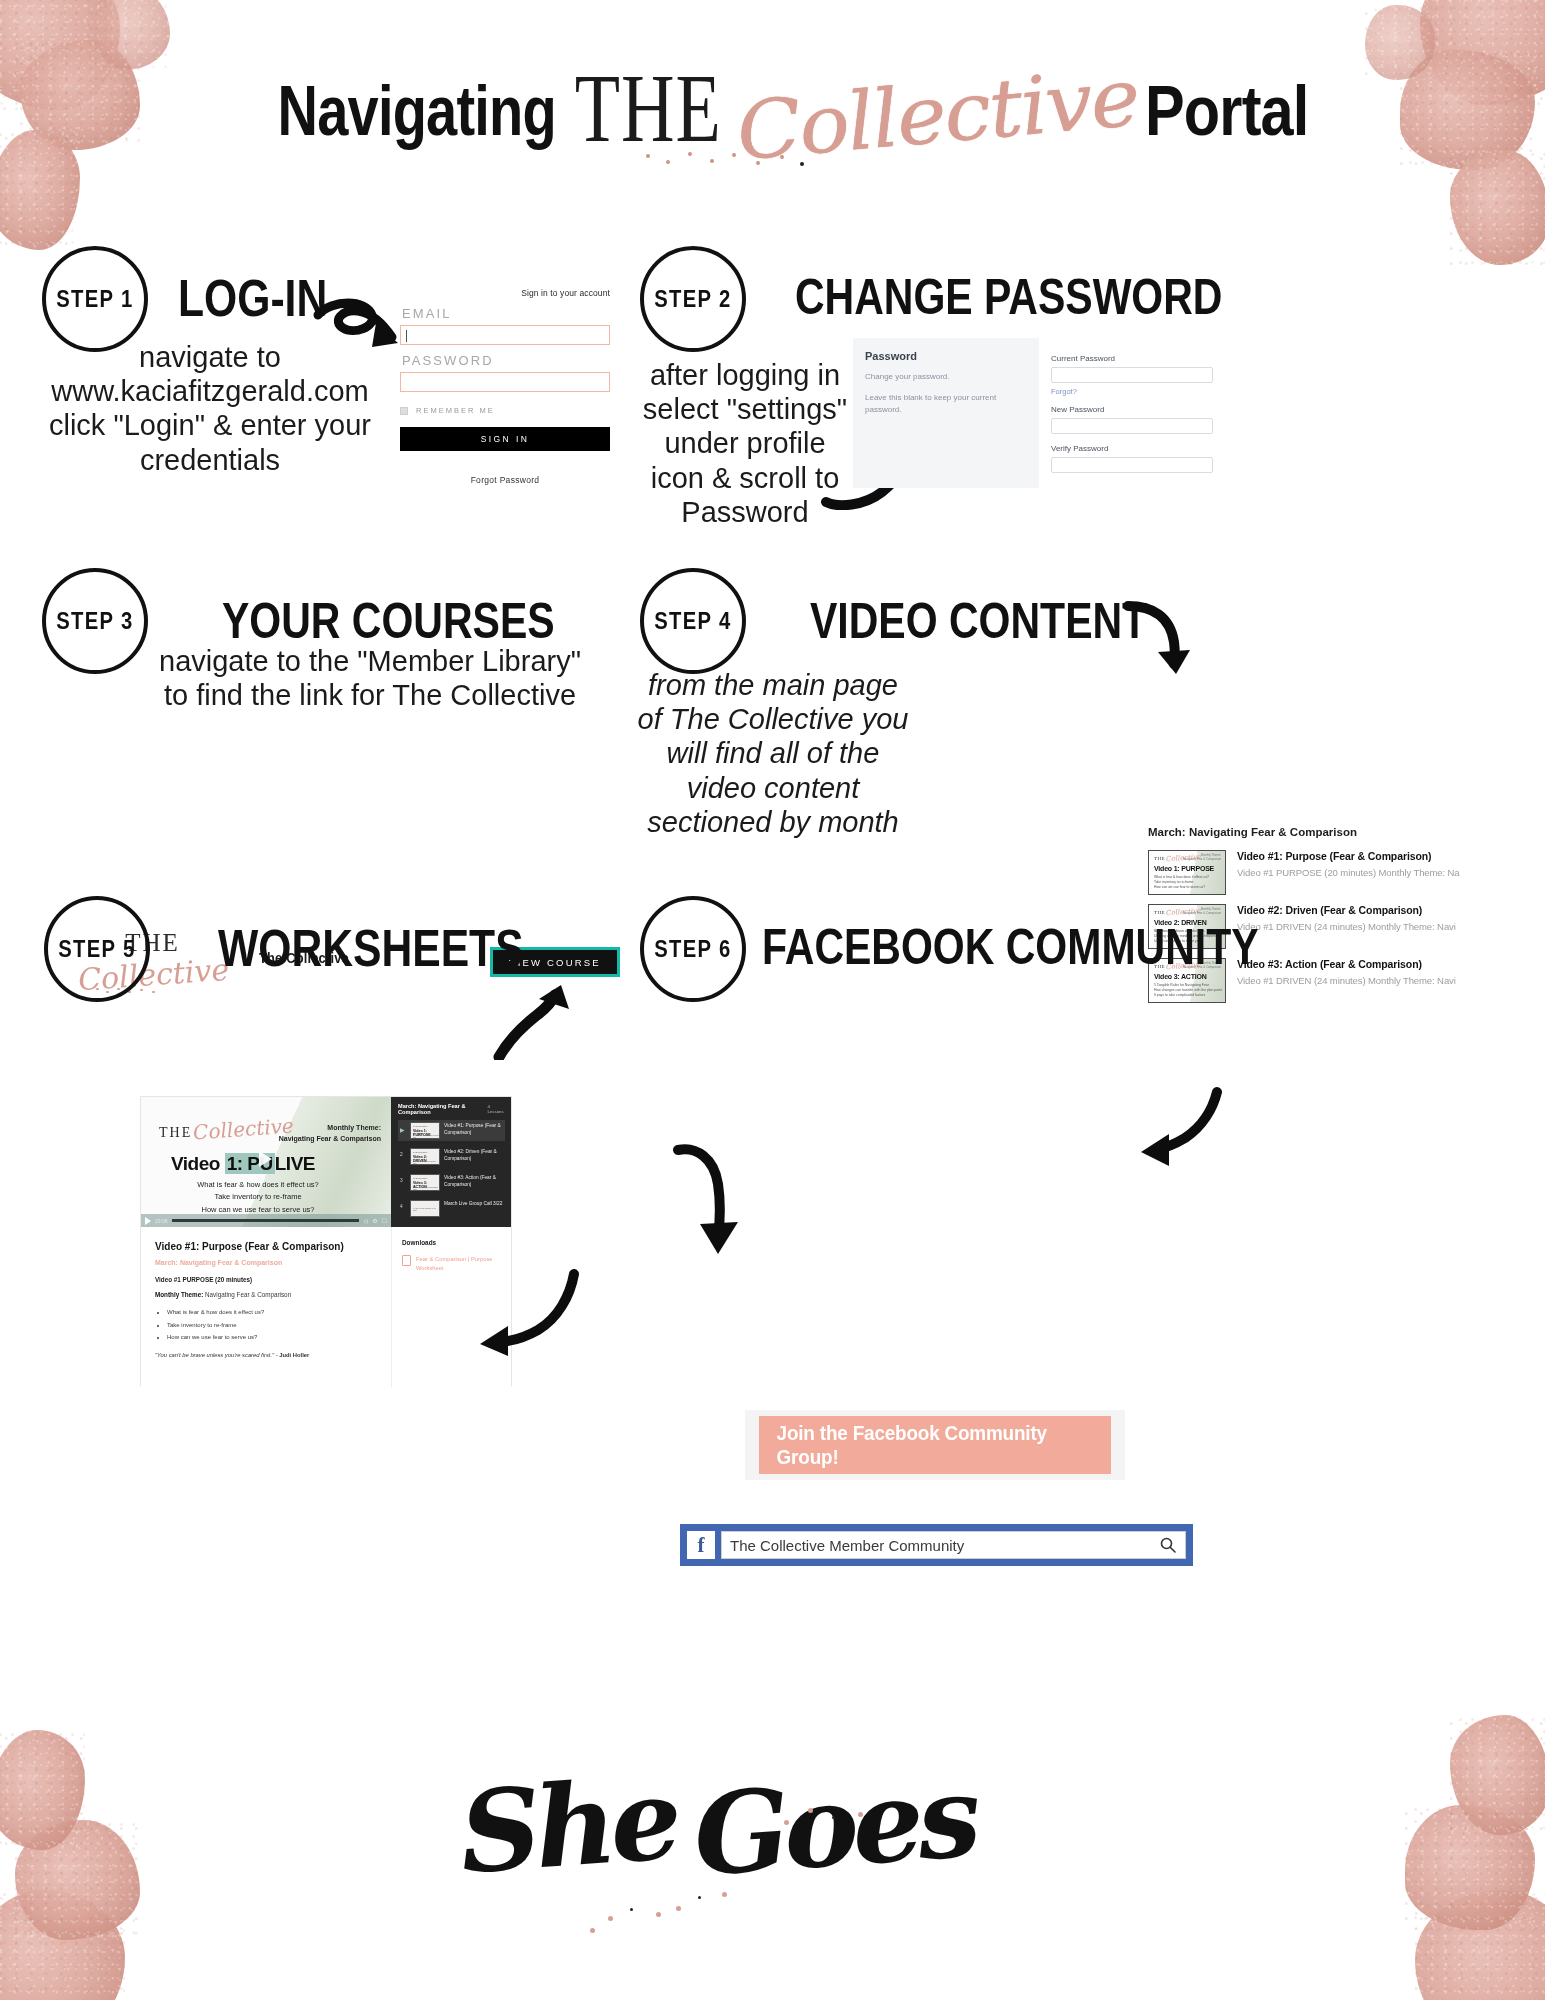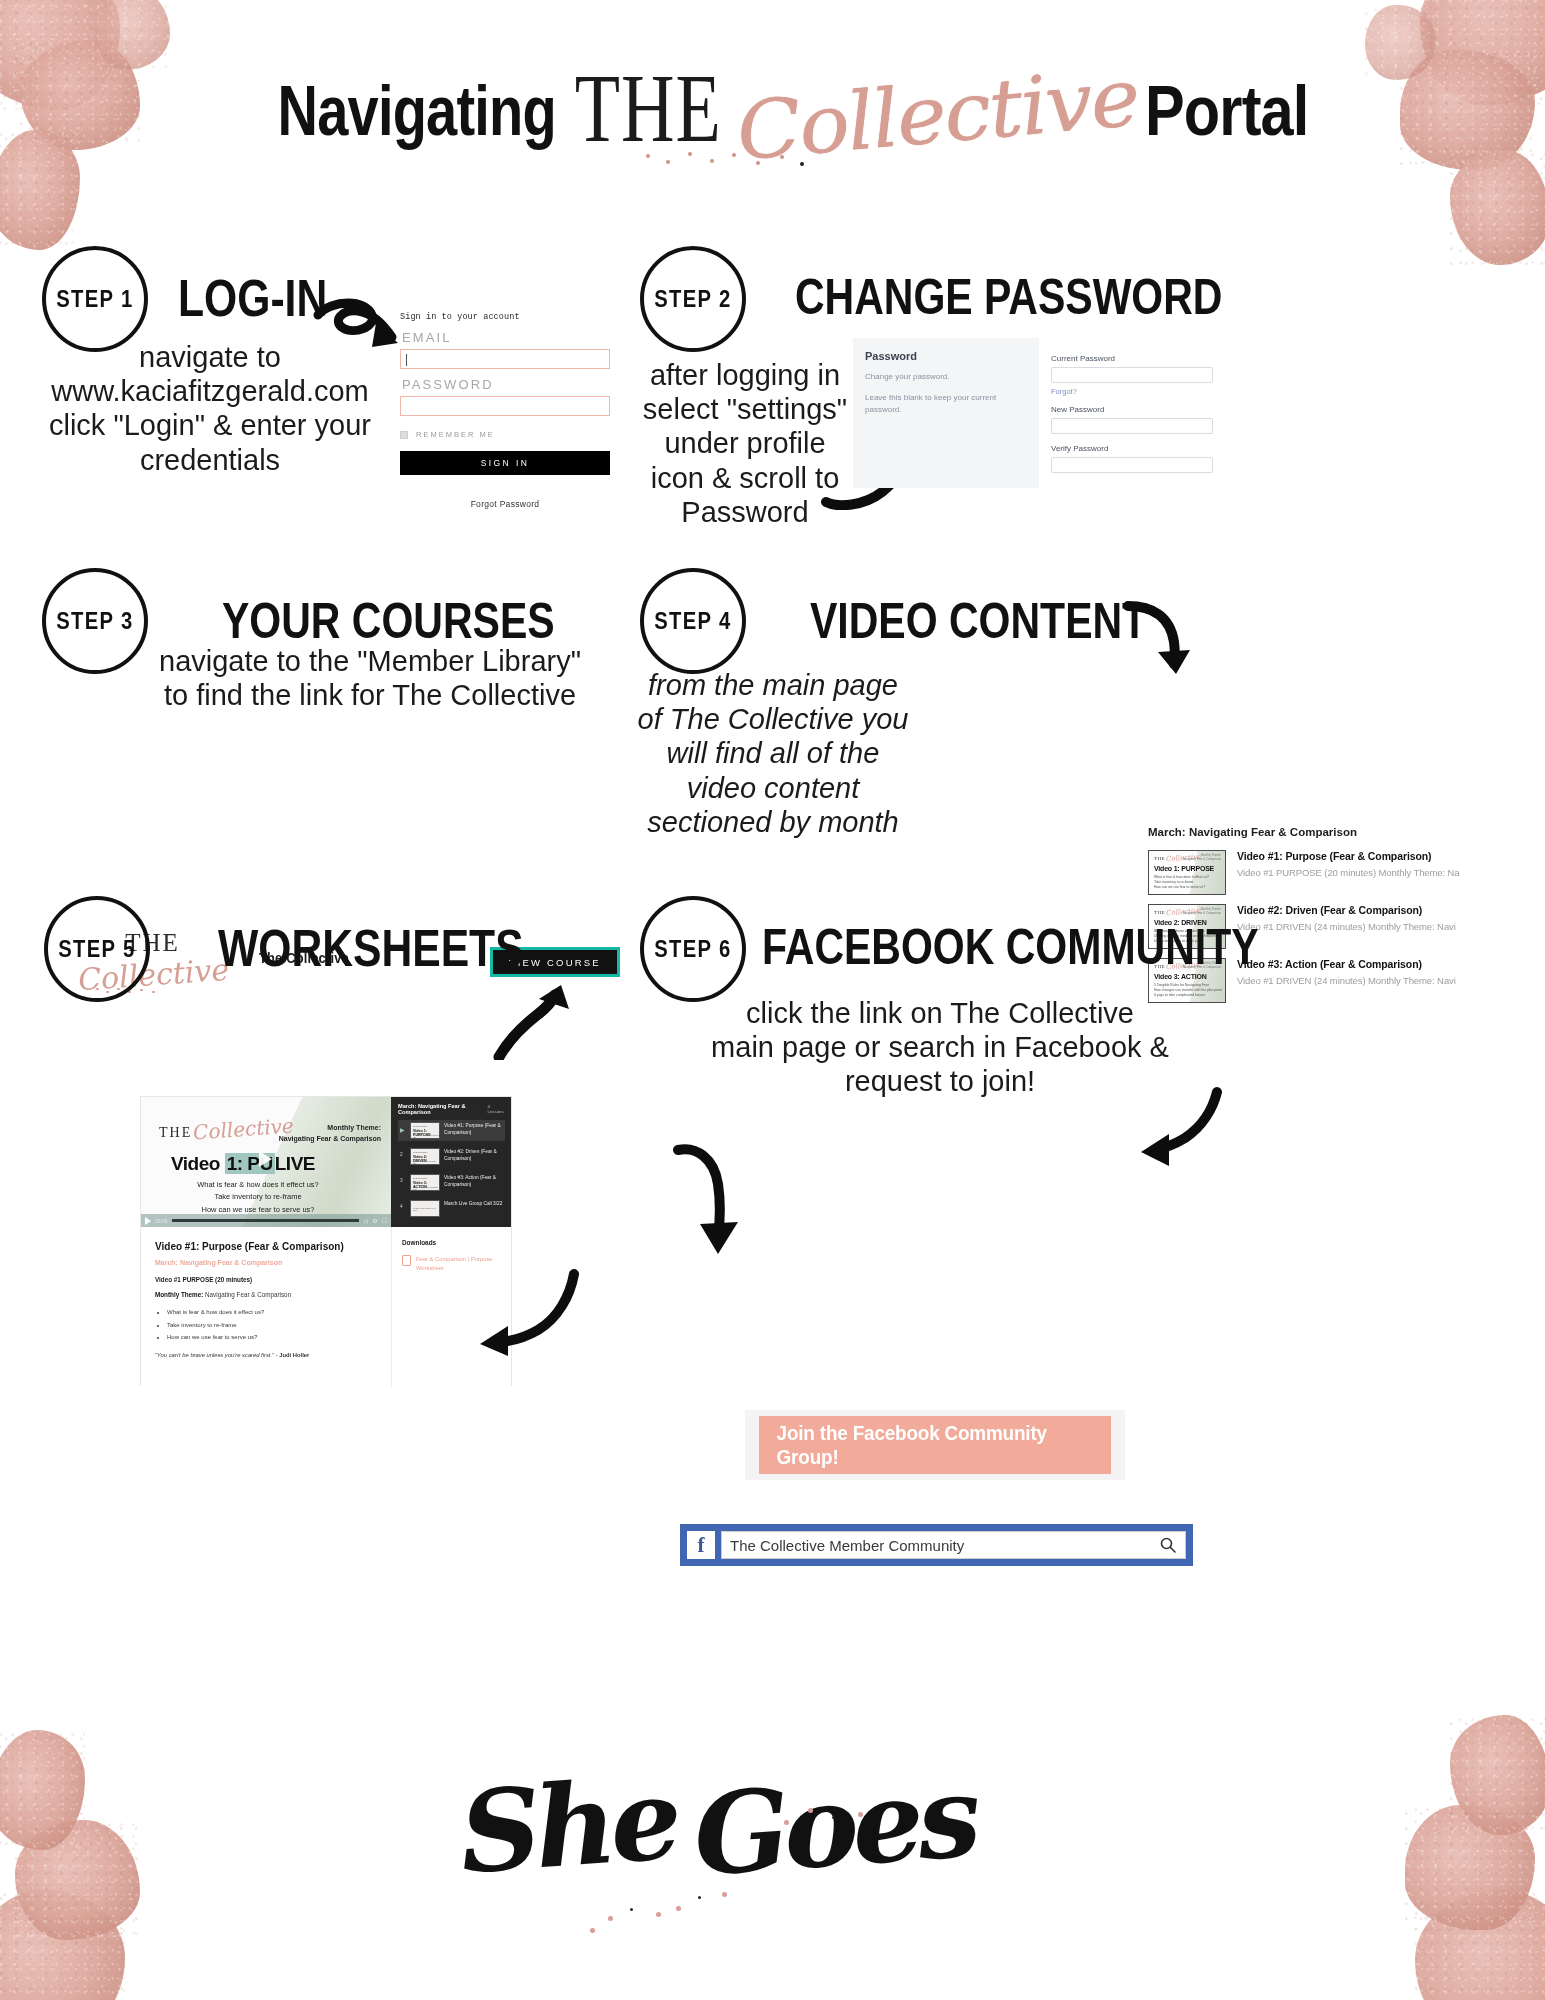--- a/index.html
+++ b/index.html
@@ -60,21 +60,21 @@
   .sbody { position:absolute; font-family:"Liberation Sans", sans-serif;
            font-weight:400; color:#1b1b1b; font-size:29px; line-height:1.18;
            text-align:center; }
 
   
   .arrow { position:absolute; pointer-events:none; }
 
   
   .shot { position:absolute; background:#fff; }
   .login { left:400px; top:288px; width:210px; height:225px; font-family:"Liberation Sans",sans-serif; }
-  .login .signin-top { font-size:8.5px; color:#2a2a2a; text-align:left; margin-top:24px; letter-spacing:.1px;font-family:Liberation Mono, monospace; }
+  .login .signin-top { font-size:8.5px; color:#2a2a2a; text-align:right; margin-top:0; letter-spacing:.1px; }
   .login .lbl { font-size:13px; letter-spacing:2.1px; color:#a8a8a8; margin:8px 0 4px 2px; }
   .login .fld { height:20px; border:1.4px solid #f0b6a6; background:#fff; position:relative; }
   .login .caret { position:absolute; left:5px; top:4px; width:1px; height:12px; background:#555; }
   .login .rem { display:flex; align-items:center; gap:8px; margin-top:14px; }
   .login .rem .box { width:8px; height:8px; background:#dedede; border:1px solid #cfcfcf; }
   .login .rem span { font-size:7.5px; letter-spacing:2px; color:#9a9a9a; }
   .login .btn { margin-top:12px; height:24px; background:#000; color:#fff; font-size:8.5px;
                 letter-spacing:2.4px; display:flex; align-items:center; justify-content:center; }
   .login .forgot { margin-top:24px; text-align:center; font-size:8.5px; color:#333; letter-spacing:.3px; }
 
@@ -553,23 +553,20 @@
 
   <svg class="arrow" style="left:472px;top:1268px;" width="110" height="90" viewBox="0 0 110 90">
     <path d="M102 6 C 98 28, 86 50, 66 62 C 52 70, 38 74, 24 74" fill="none" stroke="#0d0d0d" stroke-width="10" stroke-linecap="round"></path>
     <path d="M36 58 L8 76 L36 88 Z" fill="#0d0d0d"></path>
   </svg>
 
   <div class="badge" style="left:640px;top:896px;">
     <span>STEP 6</span>
   </div>
   <div class="stitle" style="left:762px;top:922px;font-size:50px;">FACEBOOK COMMUNITY</div>
-  <div class="sbody" style="left:690px;top:996px;width:500px;white-space:pre-line;">click the link on The Collective
-main page or search in Facebook &amp;
-request to join!</div>
 
   <div class="shot fbbtn">
     <div class="inner">
       <span>Join the Facebook Community Group!</span>
     </div>
   </div>
 
   <svg class="arrow" style="left:1125px;top:1086px;" width="100" height="90" viewBox="0 0 100 90">
     <path d="M92 6 C 88 22, 78 40, 60 52 C 50 58, 40 62, 30 64" fill="none" stroke="#0d0d0d" stroke-width="10" stroke-linecap="round"></path>
     <path d="M44 48 L16 66 L44 80 Z" fill="#0d0d0d"></path>

